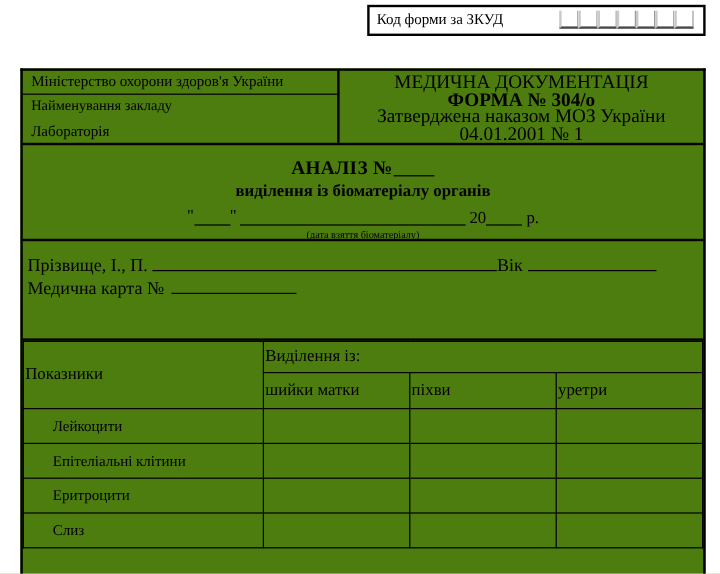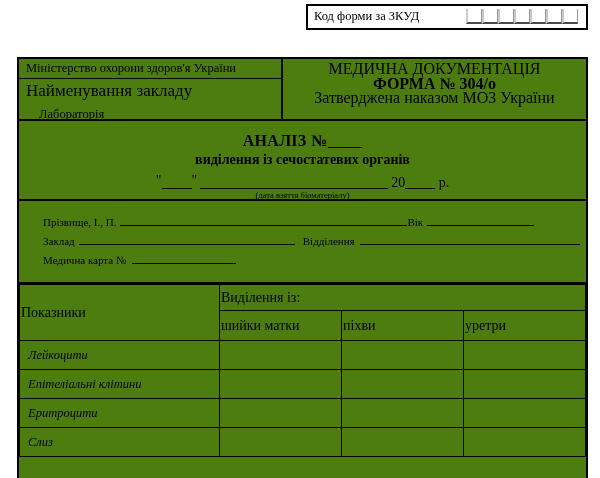--- a/index.html
+++ b/index.html
@@ -92,27 +92,27 @@
   }
   .hdr-left-top {
     height: 20px;
     border-bottom: 1.5px solid #000;
     box-sizing: border-box;
     font-size: 12.5px;
     padding: 2px 0 0 7px;
     white-space: nowrap;
   }
   .hdr-left-mid {
-    font-size: 17px;
+    font-size: 12px;
     padding: 2px 0 0 7px;
     white-space: nowrap;
   }
   .hdr-left-bot {
     font-size: 12.5px;
-    padding: 6px 0 0 20px;
+    padding: 6px 0 0 7px;
     white-space: nowrap;
   }
   .hdr-right {
     flex: 1;
     text-align: center;
     padding-top: 3px;
     box-sizing: border-box;
   }
   .hdr-right div {
     font-size: 16px;
@@ -176,22 +176,22 @@
     font-size: 8.5px;
     margin-top: -1px;
   }
 
   
   .pat-band {
     position: relative;
     height: 83px;
     border-bottom: 2px solid #000;
     box-sizing: border-box;
-    padding: 12px 0 0 24px;
-    font-size: 11px;
+    padding: 12px 0 0 4px;
+    font-size: 15px;
   }
   .pat-row {
     display: flex;
     align-items: baseline;
     height: 19px;
     white-space: nowrap;
   }
   .fill {
     display: inline-block;
     border-bottom: 1.3px solid #000;
@@ -220,24 +220,23 @@
     text-align: left;
     vertical-align: middle;
   }
   .th-ind { width: 200px; height: 56px; }
   .th-grp { height: 26px; }
   .th-sub { height: 30px; }
   .tbl td.rowlabel {
     font-size: 12.5px;
     font-weight: normal;
     text-align: left;
-    padding-left: 8px;
+    padding-left: 24px;
     height: 29px;
     vertical-align: middle;
-    font-style: italic;
   }
   .tbl td.cell { height: 29px; }
   .col-a { width: 124px; }
   .col-b { width: 124px; }
   .col-c { width: 120px; }
 </style>
 </head>
 <body>
 
 <div id="page">
@@ -265,50 +264,45 @@
     <div class="hdr">
       <div class="hdr-left">
         <div class="hdr-left-top">Міністерство охорони здоров'я України</div>
         <div class="hdr-left-mid">Найменування закладу</div>
         <div class="hdr-left-bot">Лабораторія</div>
       </div>
       <div class="hdr-right">
         <div>МЕДИЧНА ДОКУМЕНТАЦІЯ</div>
         <div class="bold">ФОРМА № 304/о</div>
         <div>Затверджена наказом МОЗ України</div>
+        <div>04.01.2001 № 1</div>
       </div>
     </div>
 
     <div class="title-band">
       <div class="title-line1">
         <span>АНАЛІЗ №</span><span class="blank"></span>
       </div>
-      <div class="title-line2">виділення із сечостатевих органів</div>
+      <div class="title-line2">виділення із біоматеріалу органів</div>
       <div class="date-line">
         <span class="q">"</span><span class="u-sm"></span><span class="q">"</span><span class="u-lg"></span><span>20</span><span class="u-yr"></span>
         <span>р.</span>
       </div>
       <div class="date-caption">(дата взяття біоматеріалу)</div>
     </div>
 
     <div class="pat-band">
 
       <div class="pat-row">
         <span>Прізвище, І., П.</span>
         <span class="fill f-name"></span>
         <span>Вік</span>
         <span class="fill f-age"></span>
       </div>
 
-      <div class="pat-row">
-        <span>Заклад</span>
-        <span class="fill f-inst"></span>
-        <span class="lbl-gap">Відділення</span>
-        <span class="fill f-dept"></span>
-      </div>
 
       <div class="pat-row">
         <span>Медична карта №</span>
         <span class="fill f-card"></span>
       </div>
 
     </div>
 
     <table class="tbl">
       <thead>

